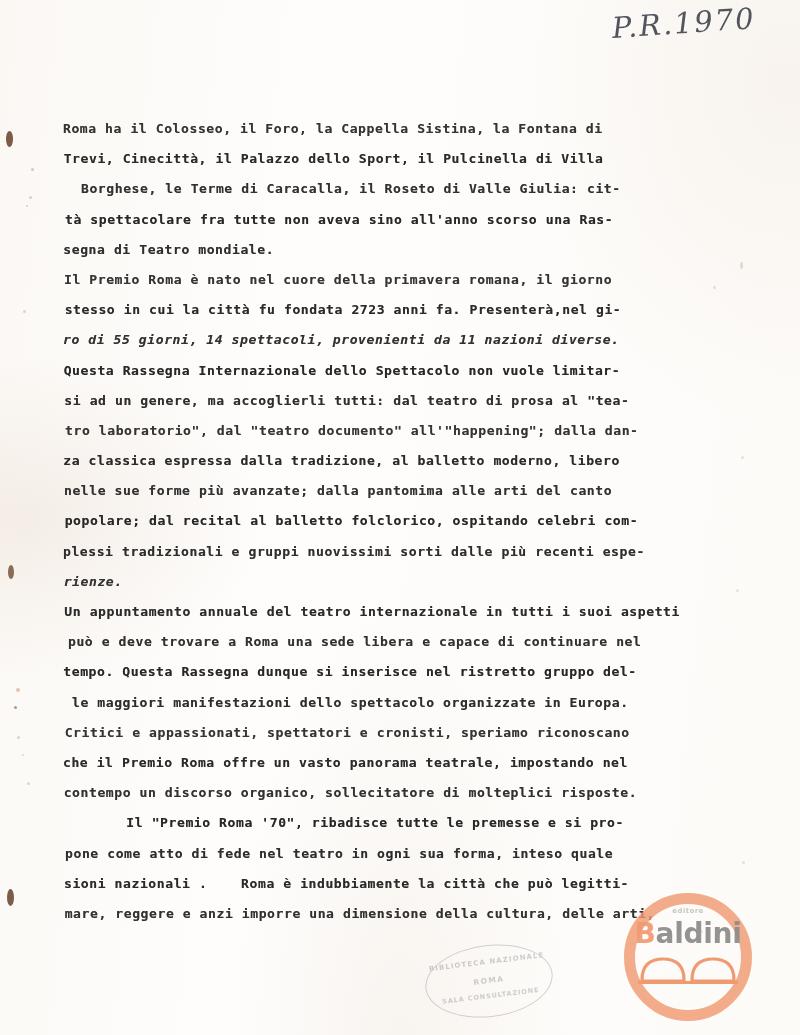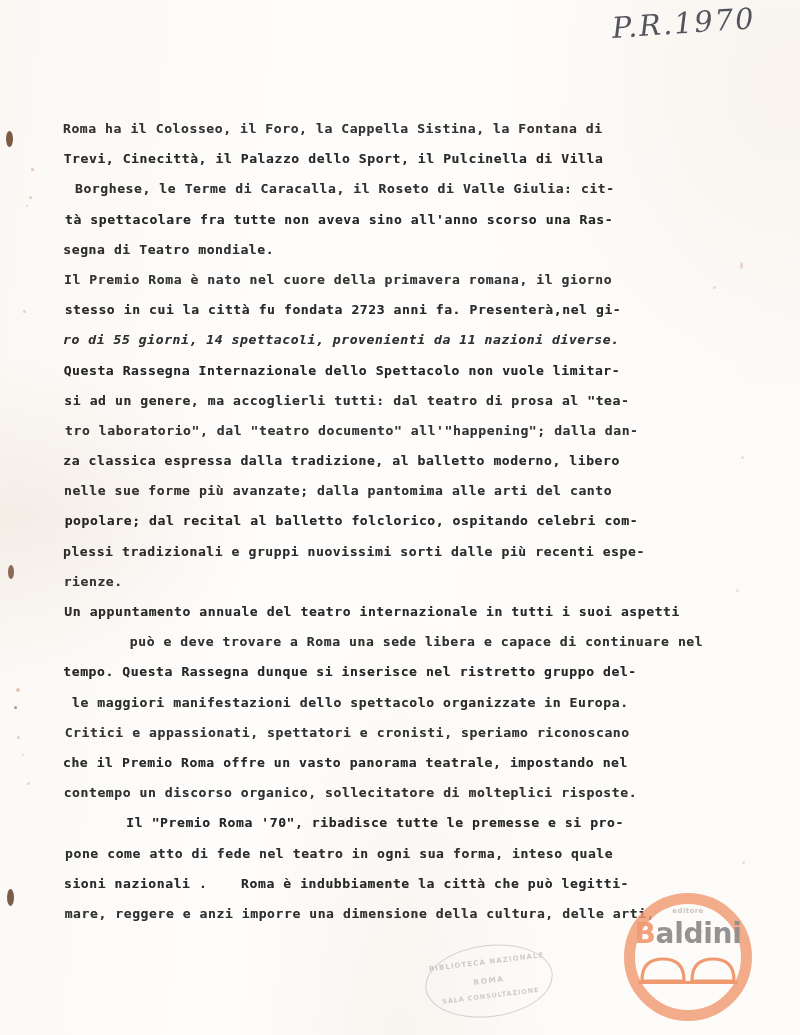--- a/index.html
+++ b/index.html
@@ -149,36 +149,36 @@
 </head>
 <body>
 
 <div id="page">
 
   <div id="handwriting">P.R.1970</div>
 
   <div id="typescript">
       <div class="tline" style="margin-left: -1.05px; opacity: 0.92;">Roma ha il Colosseo, il Foro, la Cappella Sistina, la Fontana di</div>
       <div class="tline" style="margin-left: -0.35px; opacity: 0.968;">Trevi, Cinecittà, il Palazzo dello Sport, il Pulcinella di Villa</div>
-      <div class="tline" style="margin-left: 11px; opacity: 0.936;">Borghese, le Terme di Caracalla, il Roseto di Valle Giulia: cit-</div>
+      <div class="tline" style="margin-left: 17px; opacity: 0.936;">Borghese, le Terme di Caracalla, il Roseto di Valle Giulia: cit-</div>
       <div class="tline" style="margin-left: 1.05px; opacity: 0.984;">tà spettacolare fra tutte non aveva sino all'anno scorso una Ras-</div>
       <div class="tline" style="margin-left: -0.7px; opacity: 0.952;">segna di Teatro mondiale.</div>
       <div class="tline" style="margin-left: 0px; opacity: 0.92;">Il Premio Roma è nato nel cuore della primavera romana, il giorno</div>
       <div class="tline" style="margin-left: 0.7px; opacity: 0.968;">stesso in cui la città fu fondata 2723 anni fa. Presenterà,nel gi-</div>
       <div class="tline" style="margin-left: -1.05px; opacity: 0.936; font-style: italic;">ro di 55 giorni, 14 spettacoli, provenienti da 11 nazioni diverse.</div>
       <div class="tline" style="margin-left: -0.35px; opacity: 0.984;">Questa Rassegna Internazionale dello Spettacolo non vuole limitar-</div>
       <div class="tline" style="margin-left: 0.35px; opacity: 0.952;">si ad un genere, ma accoglierli tutti: dal teatro di prosa al "tea-</div>
       <div class="tline" style="margin-left: 1.05px; opacity: 0.92;">tro laboratorio", dal "teatro documento" all'"happening"; dalla dan-</div>
       <div class="tline" style="margin-left: -0.7px; opacity: 0.968;">za classica espressa dalla tradizione, al balletto moderno, libero</div>
       <div class="tline" style="margin-left: 0px; opacity: 0.936;">nelle sue forme più avanzate; dalla pantomima alle arti del canto</div>
       <div class="tline" style="margin-left: 0.7px; opacity: 0.984;">popolare; dal recital al balletto folclorico, ospitando celebri com-</div>
       <div class="tline" style="margin-left: -1.05px; opacity: 0.952;">plessi tradizionali e gruppi nuovissimi sorti dalle più recenti espe-</div>
-      <div class="tline" style="margin-left: -0.35px; opacity: 0.92;">rienze.</div>
+      <div class="tline" style="margin-left: -0.35px; opacity: 0.92; font-style: italic;">rienze.</div>
       <div class="tline" style="margin-left: 0.35px; opacity: 0.968;">Un appuntamento annuale del teatro internazionale in tutti i suoi aspetti</div>
-      <div class="tline" style="margin-left: 15px; opacity: 0.936; text-align: center;">può e deve trovare a Roma una sede libera e capace di continuare nel</div>
+      <div class="tline" style="margin-left: 4px; opacity: 0.936;">può e deve trovare a Roma una sede libera e capace di continuare nel</div>
       <div class="tline" style="margin-left: -0.7px; opacity: 0.984;">tempo. Questa Rassegna dunque si inserisce nel ristretto gruppo del-</div>
       <div class="tline" style="margin-left: 8px; opacity: 0.952;">le maggiori manifestazioni dello spettacolo organizzate in Europa.</div>
       <div class="tline" style="margin-left: 0.7px; opacity: 0.92;">Critici e appassionati, spettatori e cronisti, speriamo riconoscano</div>
       <div class="tline" style="margin-left: -1.05px; opacity: 0.968;">che il Premio Roma offre un vasto panorama teatrale, impostando nel</div>
       <div class="tline" style="margin-left: -0.35px; opacity: 0.936;">contempo un discorso organico, sollecitatore di molteplici risposte.</div>
       <div class="tline indent" style="margin-left: 0.35px; opacity: 0.984;">Il "Premio Roma '70", ribadisce tutte le premesse e si pro-</div>
       <div class="tline" style="margin-left: 1.05px; opacity: 0.952;">pone come atto di fede nel teatro in ogni sua forma, inteso quale</div>
       <div class="tline" style="margin-left: 0px; opacity: 0.968;">sioni nazionali .    Roma è indubbiamente la città che può legitti-</div>
       <div class="tline" style="margin-left: 0.7px; opacity: 0.936;">mare, reggere e anzi imporre una dimensione della cultura, delle arti,</div>
     </div>

